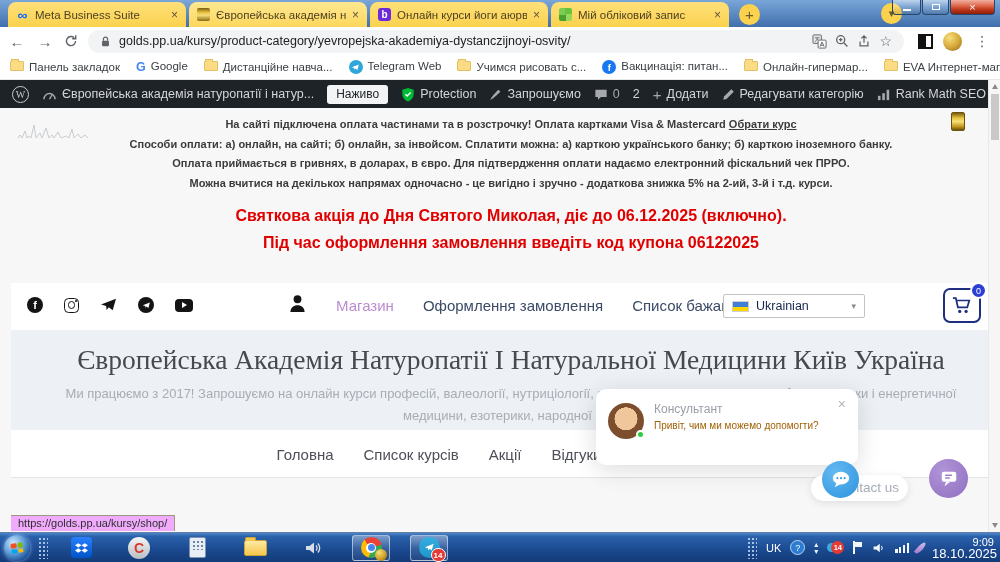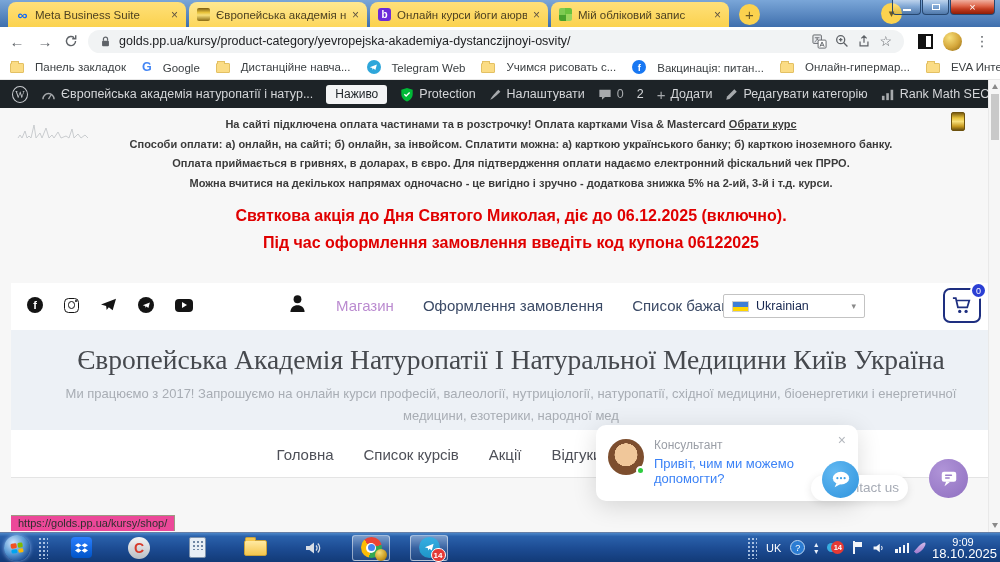--- a/index.html
+++ b/index.html
@@ -45,21 +45,21 @@
   .star { font-size:14px; color:#5f6368; }
   .extsq { width:15px; height:15px; border:2px solid #111; background:linear-gradient(90deg,#111 50%,#fff 50%); }
   .gava { width:19px; height:19px; border-radius:50%;
     background:radial-gradient(circle at 35% 30%, #f7df7a, #d4a63a 55%, #8a6512); }
   .dots { font-size:14px; color:#5f6368; padding:0 3px; }
 
   
   .bookmarks { position:absolute; top:55px; left:0; width:1000px; height:25px; background:#fff;
     display:flex; align-items:center; padding:0 10px; font-size:11.5px; color:#3c4043;
     border-bottom:1px solid #e8e8e8; }
-  .bm { display:flex; align-items:flex-end; gap:11px; margin-right:16px; white-space:nowrap; }
+  .bm { display:flex; align-items:flex-start; gap:5px; margin-right:16px; white-space:nowrap; }
   .bm-folder { width:14px; height:10px; background:#fbdc84; border:1px solid #e3c063; border-radius:1px; position:relative; }
   .bm-folder::before { content:""; position:absolute; top:-3px; left:0; width:6px; height:2px; background:#fbdc84; border:1px solid #e3c063; border-bottom:none; }
   .bm-g { color:#4285f4; font-weight:bold; font-size:12.5px; }
   .bm-circ { width:14px; height:14px; border-radius:50%; display:flex; align-items:center; justify-content:center; }
   .bm-tg { background:#2ea6da; } .bm-fb { background:#1877f2; color:#fff; font-weight:bold; font-size:9.5px; }
 
   
   .adminbar { position:absolute; top:80px; left:0; width:1000px; height:28px; background:#1d2327;
     display:flex; align-items:center; gap:13px; padding:0 10px 0 12px; color:#d4d6d9; font-size:12.5px; }
   .wplogo { width:17px; height:17px; border:1.6px solid #c9ccd0; border-radius:50%; color:#c9ccd0;
@@ -105,38 +105,38 @@
   .titleband { position:absolute; top:222px; left:0; width:1000px; height:100px; background:#edf1f6; text-align:center; }
   .sitetitle { margin-top:14px; font-family:"Liberation Serif", serif; font-weight:400; font-size:27.5px; color:#46494e; }
   .tagline { margin-top:7px; font-size:13px; color:#a8adb4; line-height:21.5px; }
 
   .navrow { position:absolute; top:322px; left:0; width:1000px; height:48px; background:#fff; border-bottom:1px solid #e4e4e4; }
   .navlinks { display:flex; justify-content:center; gap:30px; padding-top:16px; font-size:15px; color:#4e5058;
     transform:translateX(-72px); }
 
   
   .chatpop { position:absolute; left:585px; top:281px; width:262px; height:76px; background:#fff;
-    border-radius:10px; box-shadow:0 5px 24px rgba(0,0,0,.14); z-index:20;margin-top:36px; }
+    border-radius:10px; box-shadow:0 5px 24px rgba(0,0,0,.14); z-index:20; }
   .chatava { position:absolute; left:12px; top:14px; width:36px; height:36px; border-radius:50%;
     background:radial-gradient(circle at 50% 44%, #f0c79a 0 42%, #7d4e2e 43%); }
   .chatdot { position:absolute; left:40px; top:41px; width:9px; height:9px; border-radius:50%;
     background:#2ecc40; border:2px solid #fff; }
   .chatname { position:absolute; left:58px; top:13px; font-size:12px; color:#9a9ea6; }
-  .chatmsg { position:absolute; left:58px; top:31px; font-size:13px; color:#3b82f6; }
+  .chatmsg { position:absolute; left:58px; top:31px; font-size:10px; color:#a16207; }
   .chatclose { position:absolute; right:12px; top:7px; font-size:14px; color:#b3b7bd; }
 
   .contactpill { position:absolute; left:800px; top:367px; width:97px; height:26px; background:#fff;
     border-radius:13px; box-shadow:0 2px 8px rgba(0,0,0,.10); z-index:21; font-size:13.5px; color:#a6abb5;
     text-align:right; line-height:25px; padding-right:9px; }
   .bluechat { position:absolute; left:811px; top:353px; width:37px; height:37px; border-radius:50%; z-index:22;
     background:radial-gradient(circle at 35% 30%, #63b9f2, #2e93dd); display:flex; align-items:center; justify-content:center; }
   .purplechat { position:absolute; left:918px; top:351px; width:39px; height:39px; border-radius:50%; z-index:22;
     background:radial-gradient(circle at 35% 30%, #b094d8, #8f6fc0); display:flex; align-items:center; justify-content:center; }
 
-  .statustip { position:absolute; left:0; bottom:1px; background:#ec4899; border:1px solid #9c9a83;
+  .statustip { position:absolute; left:0; bottom:1px; background:#f0abfc; border:1px solid #9c9a83;
     border-left:none; border-bottom:none; padding:1px 7px 2px; font-size:11px; color:#2f2f2f; z-index:25; }
 
   
   .scrollbar { position:absolute; right:0; top:80px; width:12px; height:452px; background:#f6f6f6;
     border-left:1px solid #e9e9e9; z-index:40; }
   .sb-up { position:absolute; top:4px; left:2.5px; border-left:3.5px solid transparent; border-right:3.5px solid transparent; border-bottom:5px solid #8a8a8a; }
   .sb-down { position:absolute; bottom:4px; left:2.5px; border-left:3.5px solid transparent; border-right:3.5px solid transparent; border-top:5px solid #8a8a8a; }
   .sb-thumb { position:absolute; top:14px; left:1.5px; width:8px; height:46px; background:#c9c9c9; }
 
   
@@ -190,21 +190,21 @@
   .traytg .r { position:absolute; right:0; top:1px; min-width:13px; height:13px; border-radius:7px; background:#e53935;
     color:#fff; font-size:7.5px; font-weight:bold; display:flex; align-items:center; justify-content:center; }
   .trayflag { position:relative; width:10px; height:13px; }
   .trayflag::before { content:""; position:absolute; left:0; top:0; width:1.6px; height:13px; background:#f2f5f9; }
   .trayflag::after { content:""; position:absolute; left:1.6px; top:0.5px; width:7px; height:5.5px; background:#f2f5f9; }
   .sigbars { display:flex; align-items:flex-end; gap:1.5px; }
   .sigbars span { width:2.3px; background:#f2f5f9; }
   .sb1{height:4px;} .sb2{height:6px;} .sb3{height:8px;} .sb4{height:10px;}
   .feather { width:5px; height:14px; border-radius:50% 50% 50% 0; transform:rotate(42deg);
     background:linear-gradient(135deg,#d9c4ee,#9b6fc9); }
-  .clock { text-align:center; font-size:11px; line-height:12px; width:62px; }
+  .clock { text-align:right; font-size:11px; line-height:12px; width:62px; }
   .clock .d { font-size:13px; }
 </style>
 </head>
 <body>
 
 <div class="screen">
 
   <div class="titlebar">
     <div class="tabs">
       <div class="tab">
@@ -338,21 +338,21 @@
       <svg width="14" height="15" viewBox="0 0 16 17">
           <path d="M8 1l6.5 2.2v4.6c0 4.2-2.7 6.9-6.5 8.7C4.2 14.7 1.5 12 1.5 7.8V3.2z" fill="#00ba37"></path>
           <path d="M5 8.2l2 2 4-4" fill="none" stroke="#fff" stroke-width="1.6"></path>
         </svg>
       <span>Protection</span>
     </span>
     <span class="ab-item">
       <svg width="13" height="13" viewBox="0 0 16 16">
           <path d="M1.5 14.5c1.2-3.5 8-10.5 10-12.5l2.5 2.5c-2 2-9 8.8-12.5 10z" fill="#a7aaad"></path>
         </svg>
-      <span>Налаштувати</span>
+      <span>Запрошуємо</span>
     </span>
     <span class="ab-item">
       <svg width="14" height="13" viewBox="0 0 16 15">
           <path d="M1.5 2h13v8.5H8l-3.5 3v-3h-3z" fill="#a7aaad"></path>
         </svg>
       <span class="ab-count">0</span>
     </span>
     <span>2</span>
     <span class="ab-item">
       <span style="font-size:15px;color:#a7aaad;">+</span>

